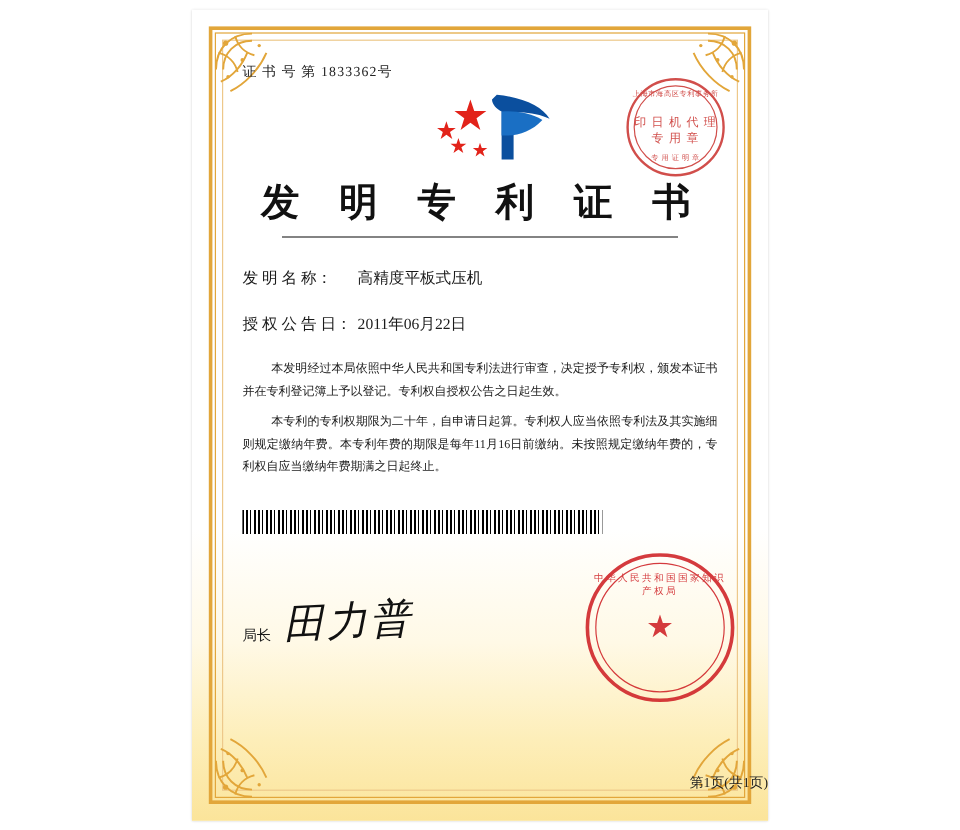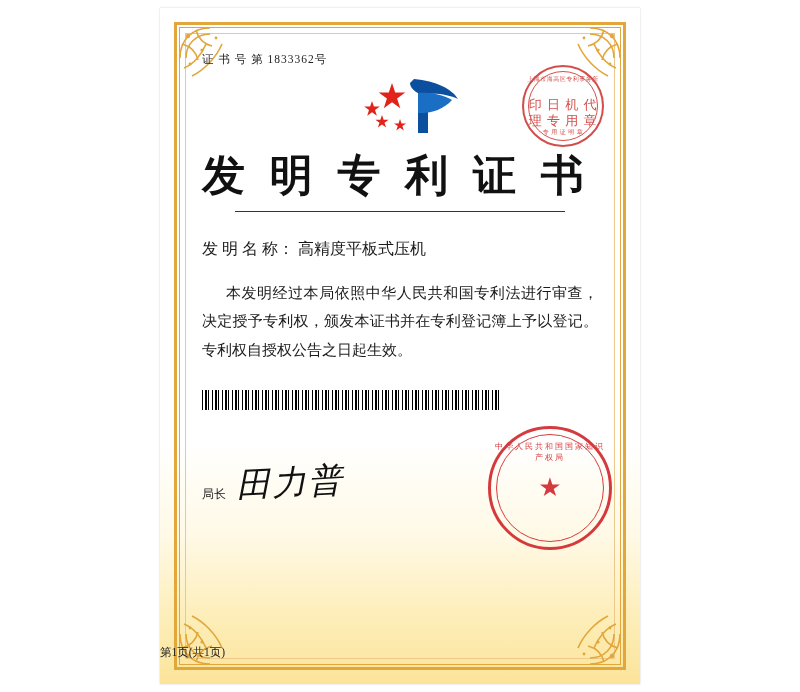--- a/index.html
+++ b/index.html
@@ -127,55 +127,55 @@
   .seal-top .seal-text-mid,
   .seal-top .seal-text-bot {
     position: absolute;
     left: 0; right: 0;
     text-align: center;
     font-size: 6px;
     line-height: 1.25;
     font-family: "Liberation Serif", serif;
   }
   .seal-top .seal-text-top { top: 9px; letter-spacing: .5px; }
-  .seal-top .seal-text-mid { top: 30px; font-size: 13px; letter-spacing: 1px; }
+  .seal-top .seal-text-mid { top: 30px; font-size: 10px; letter-spacing: 1px; }
   .seal-top .seal-text-bot { bottom: 9px; letter-spacing: .5px; }
 
   .title {
-    text-align: left;
-    font-size: 43px;
+    text-align: center;
+    font-size: 32px;
     font-weight: bold;
     letter-spacing: 7px;
     margin: 10px 0 6px 0;
     color: #111;
-    font-family: Liberation Serif, serif;
+    font-family: Liberation Mono, monospace;
   }
   .title-rule {
     width: 330px;
     height: 1px;
     background: #333;
     margin: 0 auto 24px auto;
   }
 
   .field {
-    font-size: 16px;
+    font-size: 13px;
     line-height: 1.6;
     margin: 0 0 17px 0;
     color: #1a1a1a;
   }
   .field .lbl {
     display: inline-block;
     width: 96px;
   }
   .field .val {
     display: inline;
   }
 
   .para {
-    font-size: 15px;
+    font-size: 10px;
     line-height: 1.9;
     text-align: justify;
     text-indent: 24px;
     margin: 0 0 6px 0;
     color: #1a1a1a;
   }
 
   
   .barcode {
     margin-top: 26px;
@@ -246,21 +246,21 @@
     font-size: 8px;
     letter-spacing: 2px;
   }
   .seal-main .arc.top { top: 12px; }
 
   .page-footer {
     position: absolute;
     left: 0;
     right: 0;
     bottom: 24px;
-    text-align: left;
+    text-align: right;
     font-size: 11.5px;
     color: #222;
   }
 </style>
 </head>
 <body>
 
 <div class="page">
 
   <div class="cert">
@@ -367,22 +367,26 @@
           <div class="seal-text-bot">专 用 证 明 章</div>
         </div>
       </div>
 
       <div class="title">发 明 专 利 证 书</div>
       <div class="title-rule"></div>
 
       <div class="field">
         <span class="lbl">发 明 名 称：</span><span class="val">高精度平板式压机</span>
       </div>
+      <div class="field">
+        <span class="lbl">授 权 公 告 日：</span><span class="val">2011年06月22日</span>
+      </div>
 
       <p class="para">本发明经过本局依照中华人民共和国专利法进行审查，决定授予专利权，颁发本证书并在专利登记簿上予以登记。专利权自授权公告之日起生效。</p>
+      <p class="para">本专利的专利权期限为二十年，自申请日起算。专利权人应当依照专利法及其实施细则规定缴纳年费。本专利年费的期限是每年11月16日前缴纳。未按照规定缴纳年费的，专利权自应当缴纳年费期满之日起终止。</p>
 
       <div class="barcode"></div>
 
       <div class="sign-row">
         <div class="sign-label">局长</div>
         <div class="signature">田力普</div>
 
         <div class="seal-main">
           <div class="ring2"></div>
           <div class="arc top">中华人民共和国国家知识产权局</div>

